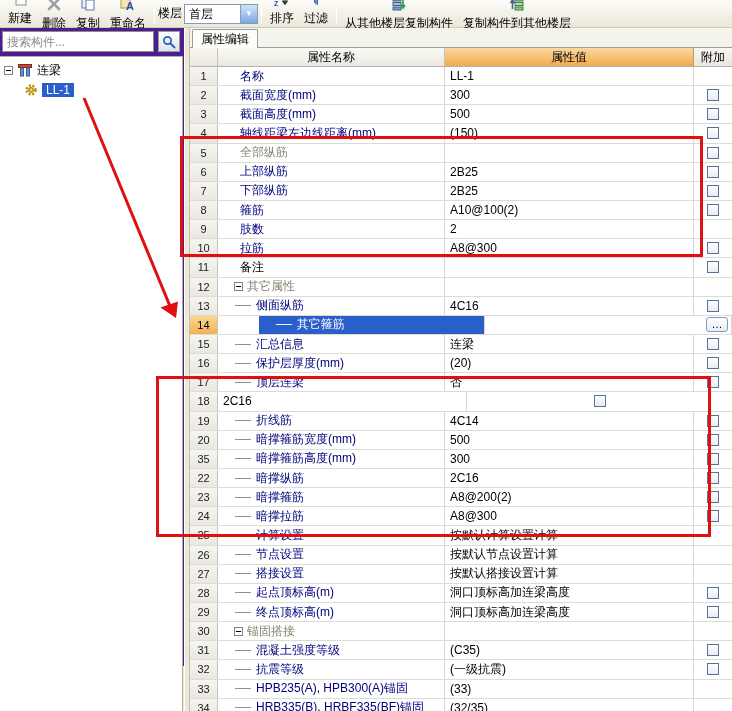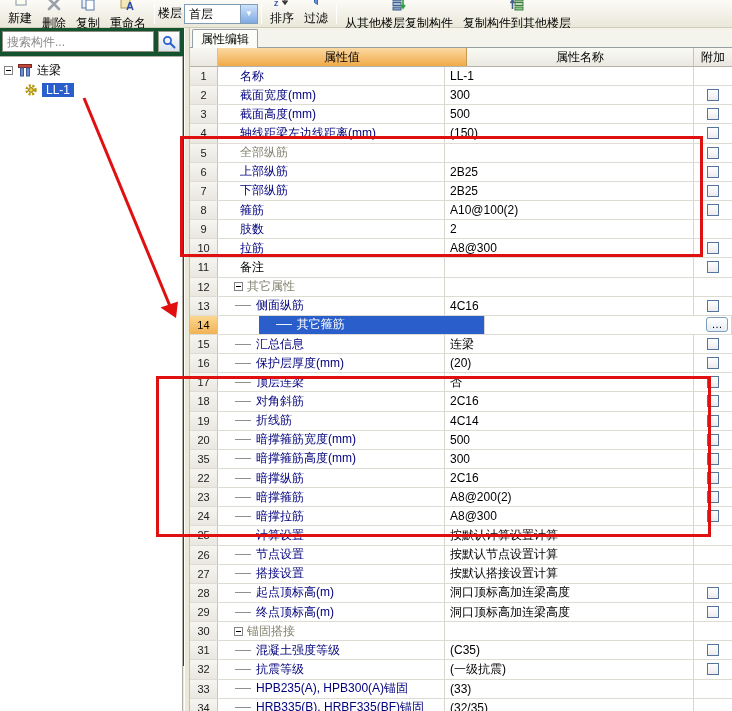--- a/index.html
+++ b/index.html
@@ -14,21 +14,21 @@
     padding:0 3px;background:linear-gradient(#fcfbf7,#eae8da);border-bottom:1px solid #cfccb8;}
   .tbtn{display:flex;align-items:center;gap:3px;padding:2px 4px;color:#000;white-space:nowrap;cursor:default;border:1px solid transparent;border-radius:2px;flex-direction:column;}
   .caret{font-size:7px;color:#222;margin-left:1px;}
   .sep{width:1px;height:20px;background:#c6c3b2;border-right:1px solid #ffffff;margin:0 3px;}
   .ticon{width:16px;height:16px;flex:none;}
   #floor-combo{width:74px;height:20px;border:1px solid #7f9db9;background:#fff;display:flex;align-items:flex-end;margin-left:2px;}
   #floor-combo .ctext{flex:1;padding-left:4px;}
   #floor-combo .cbtn{width:17px;height:18px;border-left:1px solid #7f9db9;background:linear-gradient(#cfe2fb,#7da9e2);
     display:flex;align-items:center;justify-content:center;color:#fff;font-size:8px;}
   
-  #sidebar{position:absolute;left:0;top:28px;width:184px;height:638px;background:#14532d;}
+  #sidebar{position:absolute;left:0;top:28px;width:184px;height:638px;background:#4c1d95;}
   #search-row{position:absolute;left:2px;top:3px;display:flex;gap:4px;align-items:center;}
   #search-input{width:152px;height:21px;border:1px solid #8d8d7f;padding:1px 4px;font-size:12px;font-family:inherit;background:#fff;}
   #search-input::placeholder{color:#8c8c8c;opacity:1;}
   #search-btn{width:22px;height:21px;border:1px solid #9b9b8d;background:linear-gradient(#ffffff,#dde4ec);
     display:flex;align-items:center;justify-content:center;cursor:default;}
   #tree-panel{position:absolute;left:0;top:28px;width:183px;height:655px;background:#fff;
     border-top:1px solid #b2afa2;border-right:1px solid #b2afa2;padding-top:4px;}
   .tree-node{display:flex;align-items:center;height:19px;gap:4px;padding-left:4px;color:#000;}
   .tree-child{padding-left:24px;}
   .exp{width:9px;height:9px;border:1px solid #848284;background:#fff;position:relative;flex:none;}
@@ -188,22 +188,22 @@
 
 <div id="main">
   <div id="tab-bar">
     <div id="tab">
       <span>属性编辑</span>
     </div>
   </div>
   <div id="table">
     <div id="thead">
       <div class="hc h-num"></div>
+      <div class="hc h-name">属性名称</div>
       <div class="hc h-value">属性值</div>
-      <div class="hc h-name">属性名称</div>
       <div class="hc h-extra">附加</div>
     </div>
     <div id="tbody">
         <div class="trow">
           <div class="c num">1</div>
           <div class="c name link">
             <span class="spacer"></span>
             <span class="nlab">名称</span>
           </div>
           <div class="c val">
@@ -409,24 +409,20 @@
           </div>
           <div class="c val">
             <span>否</span>
           </div>
           <div class="c extra">
             <span class="cbx"></span>
           </div>
         </div>
         <div class="trow">
           <div class="c num">18</div>
-          <div class="c name link">
-            <span class="branch"></span>
-            <span class="nlab">对角斜筋</span>
-          </div>
           <div class="c val">
             <span>2C16</span>
           </div>
           <div class="c extra">
             <span class="cbx"></span>
           </div>
         </div>
         <div class="trow">
           <div class="c num">19</div>
           <div class="c name link">

